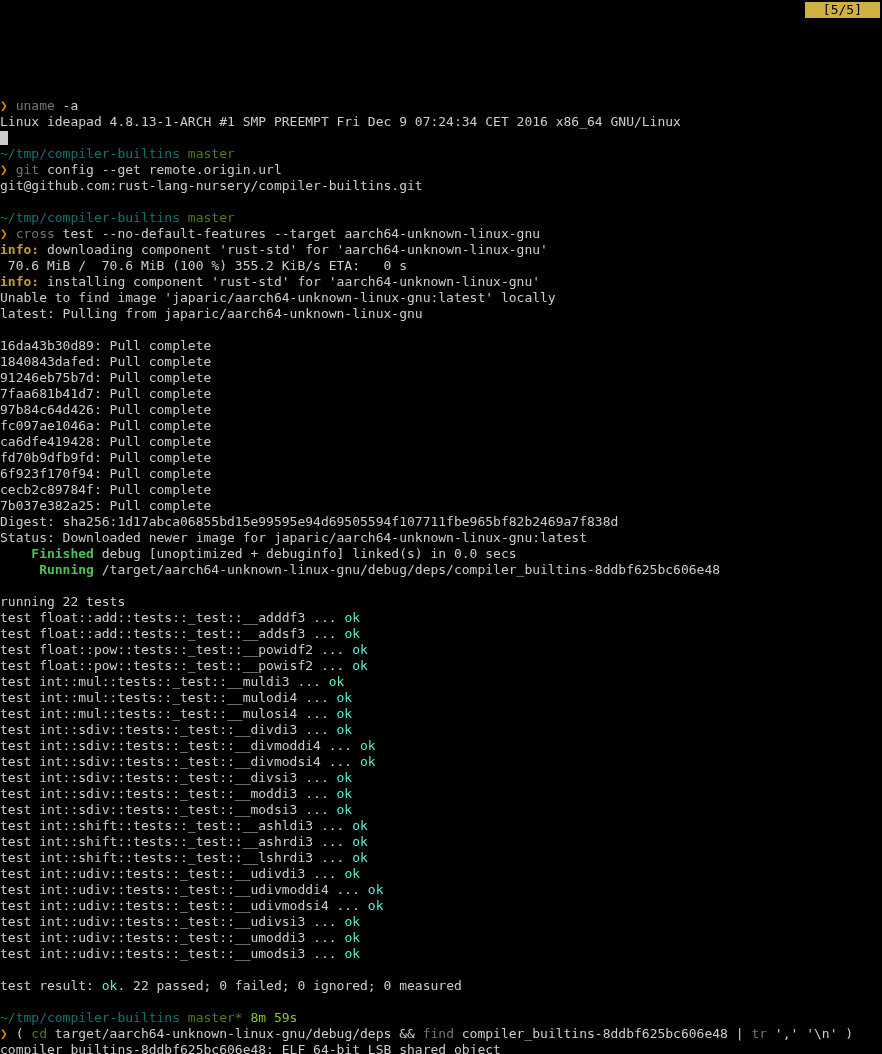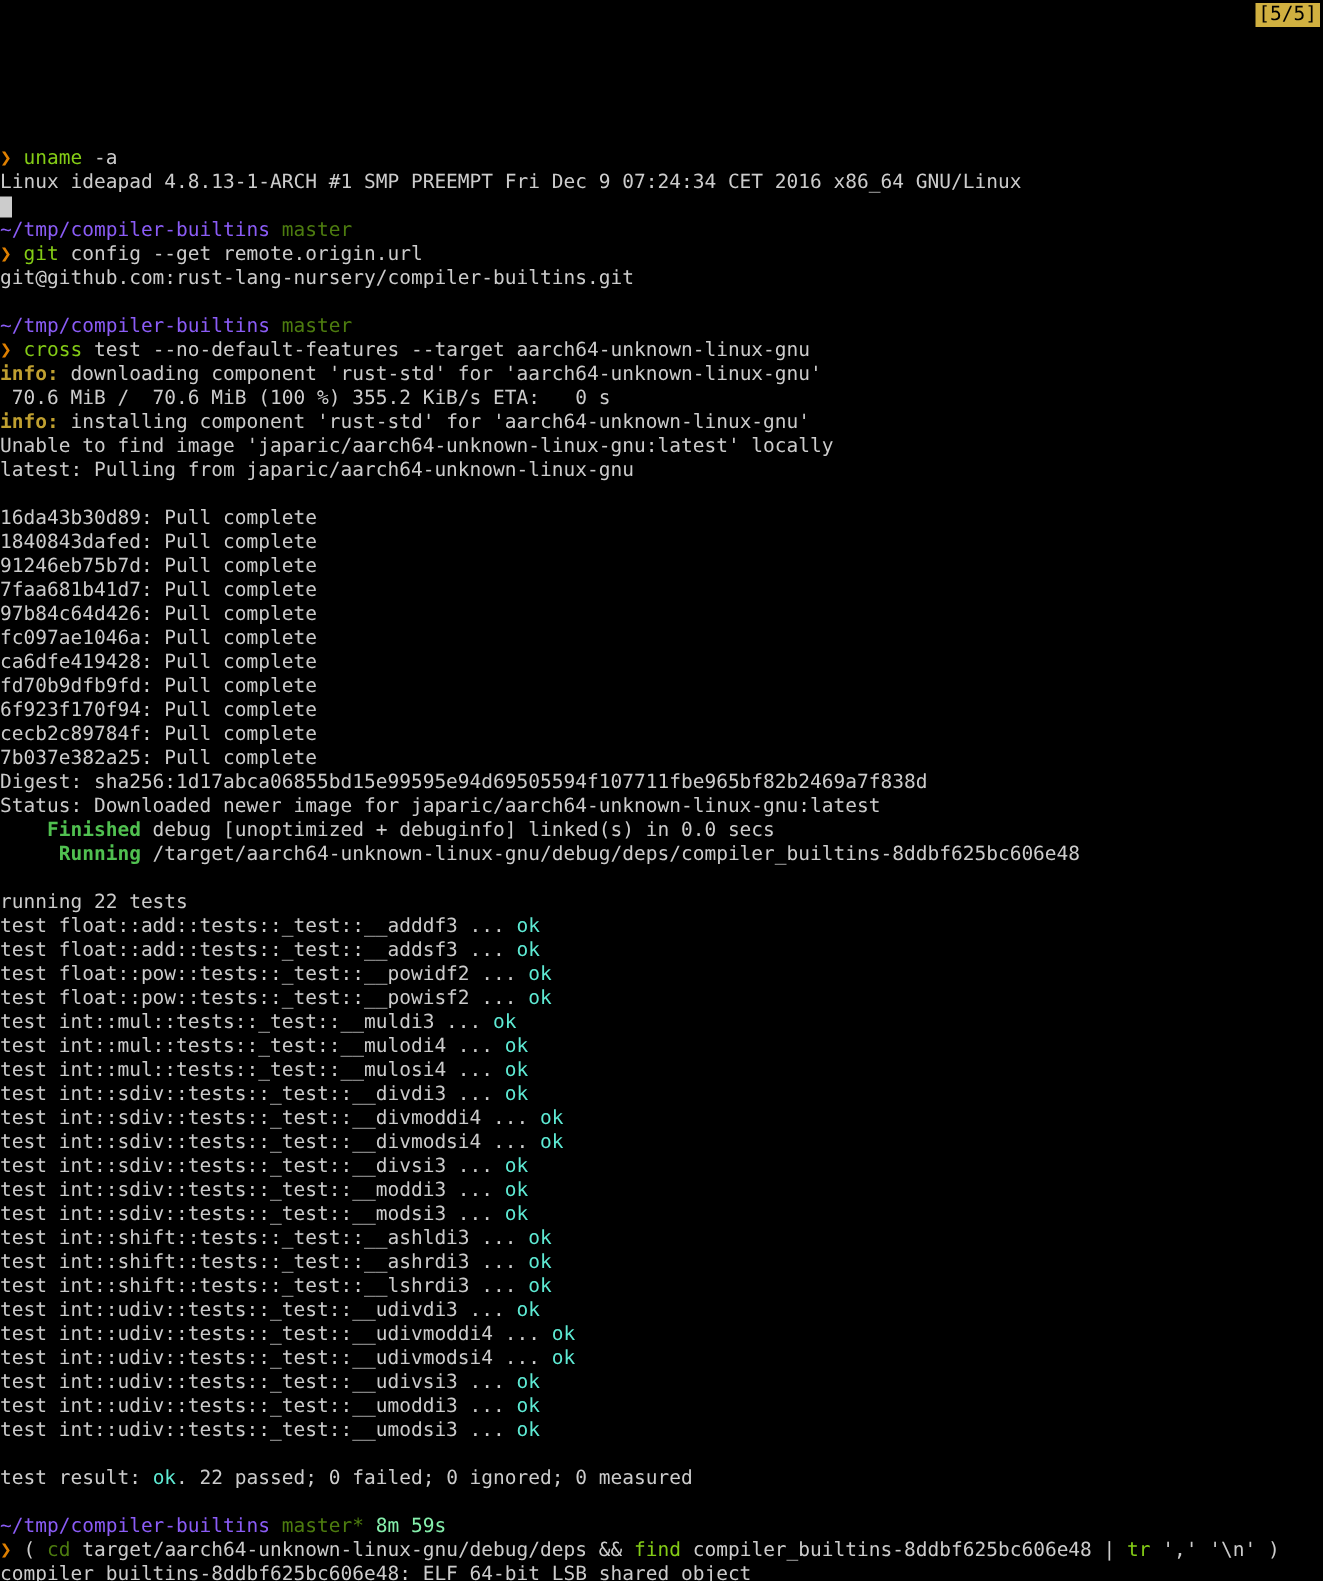--- a/index.html
+++ b/index.html
@@ -13,31 +13,31 @@
     width: 882px;
     white-space: pre;
     overflow: hidden;
   }
   .badge {
     position: absolute;
     top: 2px;
     right: 2px;
     background: #d0b040;
     color: #000;
-    padding: 0 2px;
+    padding: 0 18px;
   }
   .prompt-arrow { color: #e08000; font-weight: bold; }
-  .cmd-green { color: #84cc16; }
+  .cmd-green { color: #737373; }
   .cmd-yellow { color: #4d7c0f; }
-  .cwd { color: #8b5cf6; text-align: right; }
+  .cwd { color: #0f766e; text-align: right; }
   .branch { color: #4d7c0f; }
   .info-label { color: #c0a030; font-weight: bold; margin-top: 29px; }
   .status-green { color: #50c050; font-weight: bold; }
   .ok { color: #5eead4; }
-  .time { color: #86efac; }
+  .time { color: #84cc16; }
   .underline { }
   .cursor { display:inline-block; width:8px; height:14px; background:#ccc; vertical-align: text-bottom; }
 </style>
 </head>
 <body>
 
 
 
 <div class="badge">[5/5]</div>
 

